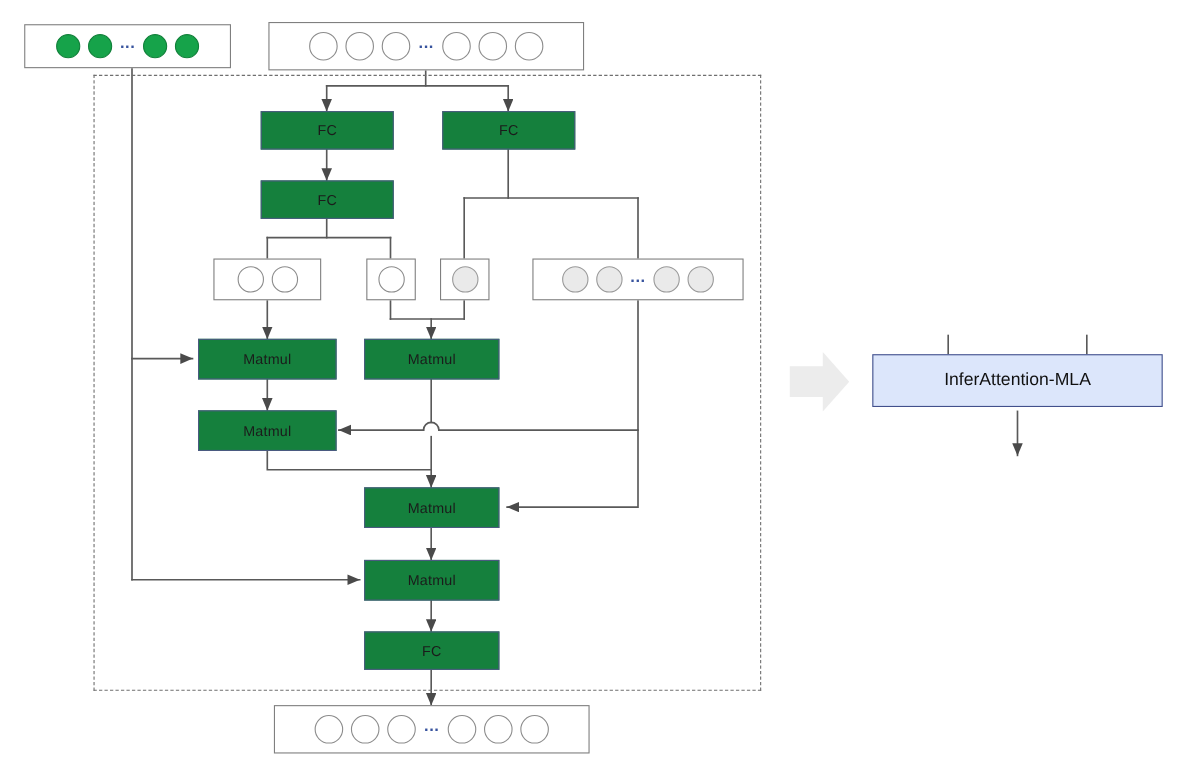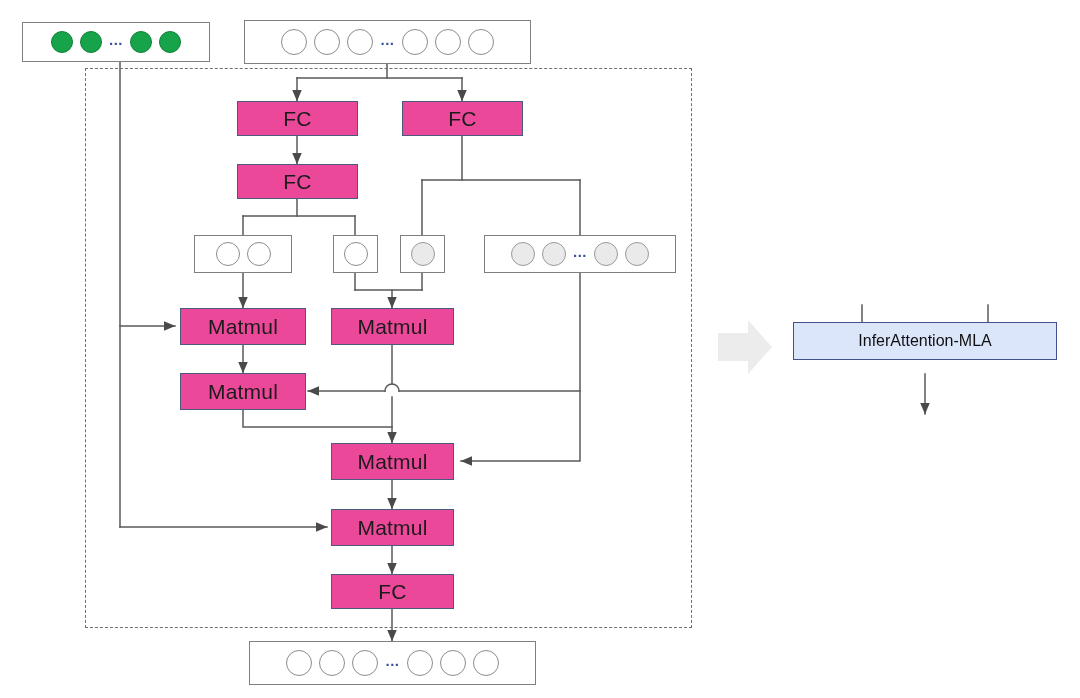--- a/index.html
+++ b/index.html
@@ -28,24 +28,24 @@
   }
   .node {
     position: absolute;
     box-sizing: border-box;
     display: flex;
     align-items: center;
     justify-content: center;
   }
   
   .op {
-    background: #ec4899;
+    background: #15803d;
     border: 1.4px solid #4a5a80;
     color: #1b1b1b;
-    font-size: 21px;
+    font-size: 13px;
     letter-spacing: .2px;
   }
   
   .tensor {
     background: #ffffff;
     border: 1.4px solid #7f7f7f;
     gap: 7px;
     padding: 0 9px;
   }
   .dot {
@@ -237,17 +237,17 @@
   <div class="node tensor" style="left:249px; top:641px; width:287px; height:44px;">
     <span class="dot open" style="width:26px;height:26px;"></span>
     <span class="dot open" style="width:26px;height:26px;"></span>
     <span class="dot open" style="width:26px;height:26px;"></span>
     <span class="ell">...</span>
     <span class="dot open" style="width:26px;height:26px;"></span>
     <span class="dot open" style="width:26px;height:26px;"></span>
     <span class="dot open" style="width:26px;height:26px;"></span>
   </div>
 
-  <div class="node result" style="left:793px; top:322px; width:264px; height:38px;">
+  <div class="node result" style="left:793px; top:322px; width:264px; height:48px;">
     <span>InferAttention-MLA</span>
   </div>
 
 </div>
 
 </body></html>

